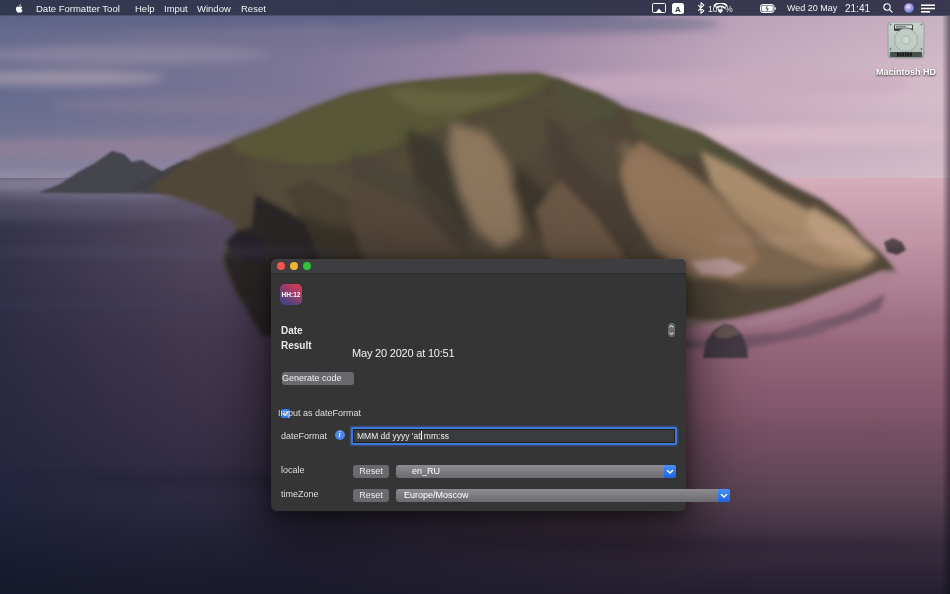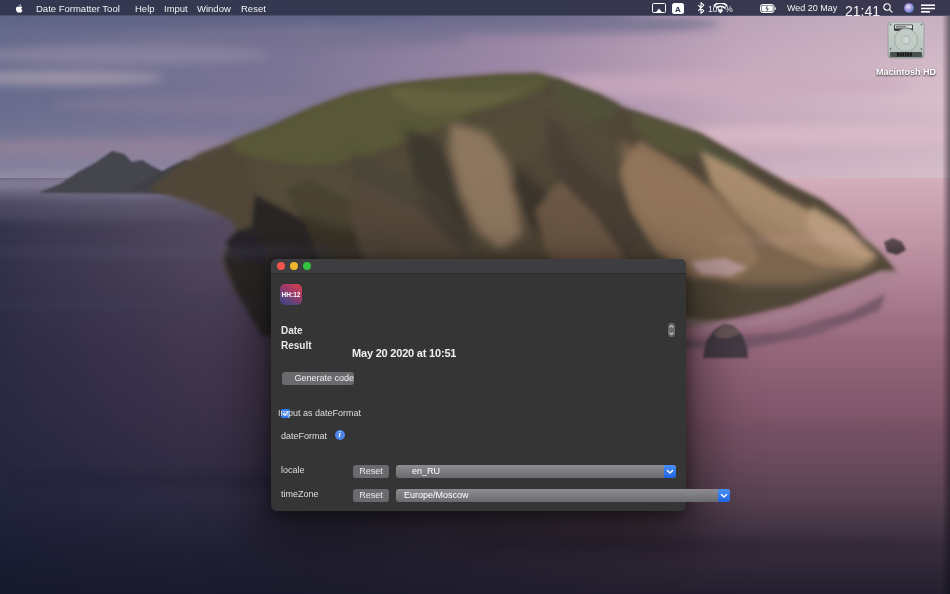--- a/index.html
+++ b/index.html
@@ -193,21 +193,21 @@
       <path d="M0.8,2.9 A9,9 0 0 1 14.2,2.9" fill="none" stroke="#fff" stroke-width="1.5"></path>
     </svg>
   <div class="item" style="position:absolute;left:708px;top:3.5px;font-size:8.7px;">100&nbsp;%</div>
   <svg style="position:absolute;left:760px;top:3.5px" width="16" height="9" viewBox="0 0 16 9">
       <rect x="0.5" y="0.5" width="13.4" height="8" rx="2" fill="none" stroke="#fff"></rect>
       <rect x="1.6" y="1.6" width="11.2" height="5.8" rx="1" fill="#fff"></rect>
       <path d="M14.7,2.8 L14.7,6.2 A1.8,1.8 0 0 0 14.7,2.8Z" fill="#fff"></path>
       <path d="M7.6,1.2 L5.4,4.7 7.1,4.7 6.6,7.8 9,4.4 7.1,4.4Z" fill="#3c415c"></path>
     </svg>
   <div class="item" style="position:absolute;left:787px;top:3px;font-size:9px;">Wed 20 May</div>
-  <div class="item" style="position:absolute;left:845px;top:3px;font-size:14px;">21:41</div>
+  <div class="item" style="position:absolute;left:845px;top:3px;font-size:10px;">21:41</div>
   <svg style="position:absolute;left:883px;top:3px" width="10" height="10" viewBox="0 0 11 11">
       <circle cx="4.4" cy="4.4" r="3.5" fill="none" stroke="#fff" stroke-width="1.2"></circle>
       <line x1="7" y1="7" x2="10" y2="10" stroke="#fff" stroke-width="1.3" stroke-linecap="round"></line>
     </svg>
   <svg style="position:absolute;left:904px;top:3px" width="10" height="10" viewBox="0 0 12 12">
       <defs>
         <radialGradient id="siri" cx="0.42" cy="0.38" r="0.85">
           <stop offset="0" stop-color="#eef0fa"></stop>
           <stop offset="0.3" stop-color="#b9a6e4"></stop>
           <stop offset="0.65" stop-color="#6f8ade"></stop>
@@ -240,33 +240,36 @@
 
   <div class="blbl" style="left:10px;top:66px;">Date</div>
   <div style="position:absolute;left:397px;top:64px;width:7px;height:14px;border-radius:3.5px;background:#69696d;">
      <svg style="display:block" width="7" height="14" viewBox="0 0 7 14">
         <path d="M1.8,4.4 L3.5,2.6 5.2,4.4" fill="none" stroke="#fff" stroke-width="1"></path>
         <path d="M1.8,9.6 L3.5,11.4 5.2,9.6" fill="none" stroke="#fff" stroke-width="1"></path>
       </svg>
   </div>
 
   <div class="blbl" style="left:10px;top:81px;">Result</div>
-  <div style="position:absolute;left:81px;top:88px;font-size:11px;letter-spacing:-0.2px;font-weight:bold;color:#f0f0f0;">May 20 2020 at 10:51</div>
-
-  <div style="position:absolute;left:11px;top:113px;width:72px;height:13px;background:#6a6a6e;border-radius:3px;color:#eee;font-size:9px;text-align:right;line-height:13px;">Generate code</div>
+  <div style="position:absolute;left:81px;top:88px;font-size:11px;letter-spacing:-0.2px;font-weight:normal;color:#f0f0f0;">May 20 2020 at 10:51</div>
+
+  <div style="position:absolute;left:11px;top:113px;width:72px;height:13px;background:#6a6a6e;border-radius:3px;color:#eee;font-size:9px;text-align:left;line-height:13px;">Generate code</div>
 
   <div style="position:absolute;left:10px;top:149.5px;width:9px;height:9px;background:#2f7cf6;border-radius:2px;">
      <svg style="display:block" width="9" height="9" viewBox="0 0 9 9">
         <path d="M2,4.6 L3.8,6.4 7,2.6" fill="none" stroke="#fff" stroke-width="1.2" stroke-linecap="round" stroke-linejoin="round"></path>
       </svg>
   </div>
   <div class="lbl" style="left:7px;top:149px;font-size:9px;">Imput as dateFormat</div>
 
   <div class="lbl" style="left:10px;top:172px;font-size:9px;">dateFormat</div>
   <div style="position:absolute;left:63.5px;top:171px;width:10px;height:10px;border-radius:50%;background:#4c86e9;color:#fff;text-align:center;font-size:8px;line-height:10px;font-family:'Liberation Serif',serif;font-style:italic;font-weight:bold;">i</div>
+  <div style="position:absolute;left:80px;top:168px;width:326px;height:18px;border-radius:2px;background:#3c78d8;box-shadow:0 0 2px 0.5px rgba(56,120,216,0.45);">
+     <div style="position:absolute;left:2px;top:2px;right:2px;bottom:2px;background:#3a3b3d;border:1px solid #222;box-sizing:border-box;color:#ececec;font-size:8.5px;line-height:12px;padding-left:3px;white-space:nowrap;">MMM dd yyyy 'at<span style="display:inline-block;width:1px;height:9px;background:#fff;vertical-align:-1px;"></span> mm:ss</div>
+  </div>
 
   <div class="lbl" style="left:10px;top:206px;font-size:9px;">locale</div>
   <div class="resetbtn" style="position:absolute;left:82px;top:206px;width:36px;height:12.5px;background:#6a6a6e;border-radius:3px;color:#eee;font-size:9px;text-align:center;line-height:12.5px;">Reset</div>
   <div style="position:absolute;left:125px;top:205.5px;width:280px;height:13.5px;border-radius:3px;background:linear-gradient(#8d8d91,#6b6b6f);color:#fff;font-size:9px;line-height:13.5px;padding-left:16px;box-sizing:border-box;">en_RU
      <div style="position:absolute;right:0;top:0;width:12px;height:13.5px;border-radius:0 3px 3px 0;background:linear-gradient(#4a90f5,#1e63e0);">
         <svg style="display:block" width="12" height="13.5" viewBox="0 0 12 13.5">
           <path d="M3.4,5.4 L6,8 8.6,5.4" fill="none" stroke="#fff" stroke-width="1.4" stroke-linecap="round" stroke-linejoin="round"></path>
         </svg>
       </div>
   </div>

